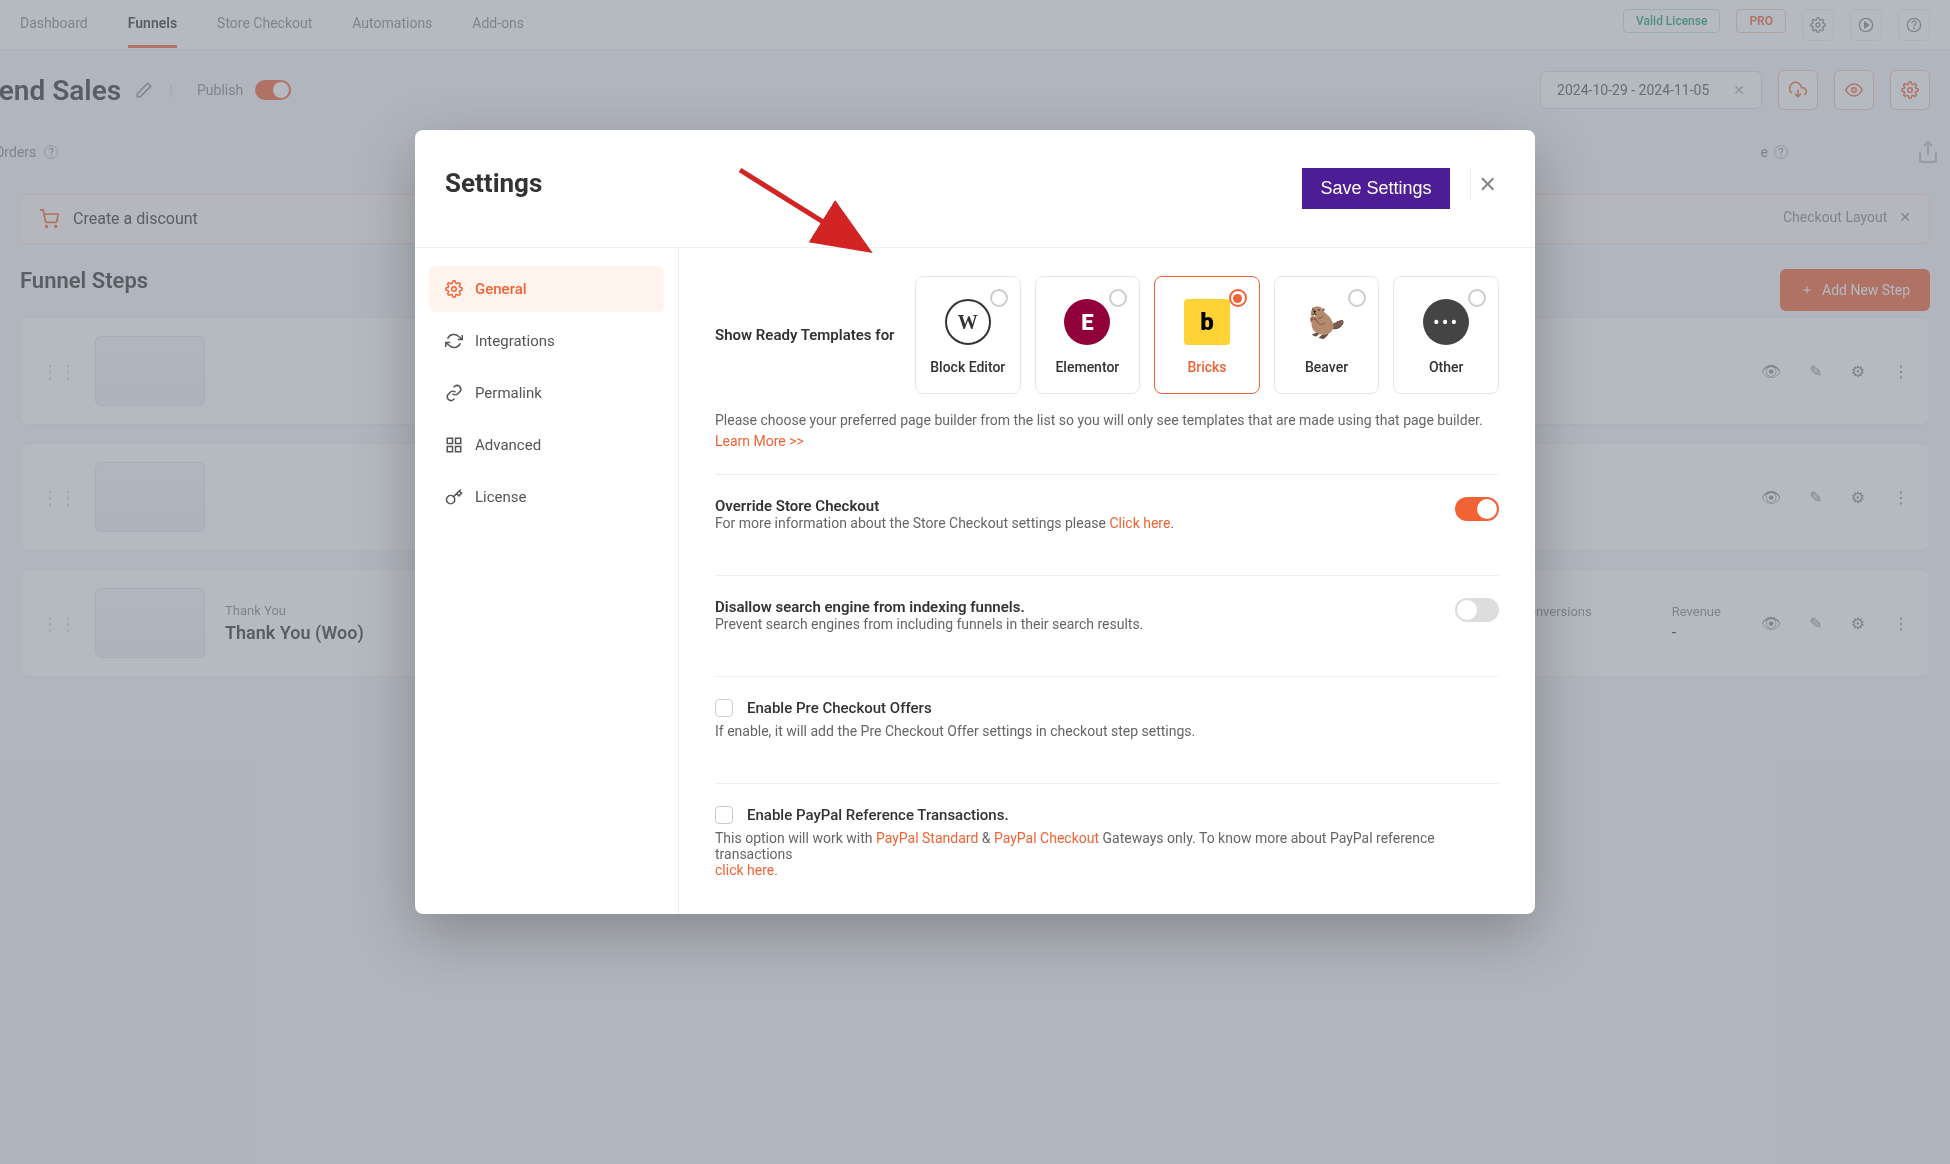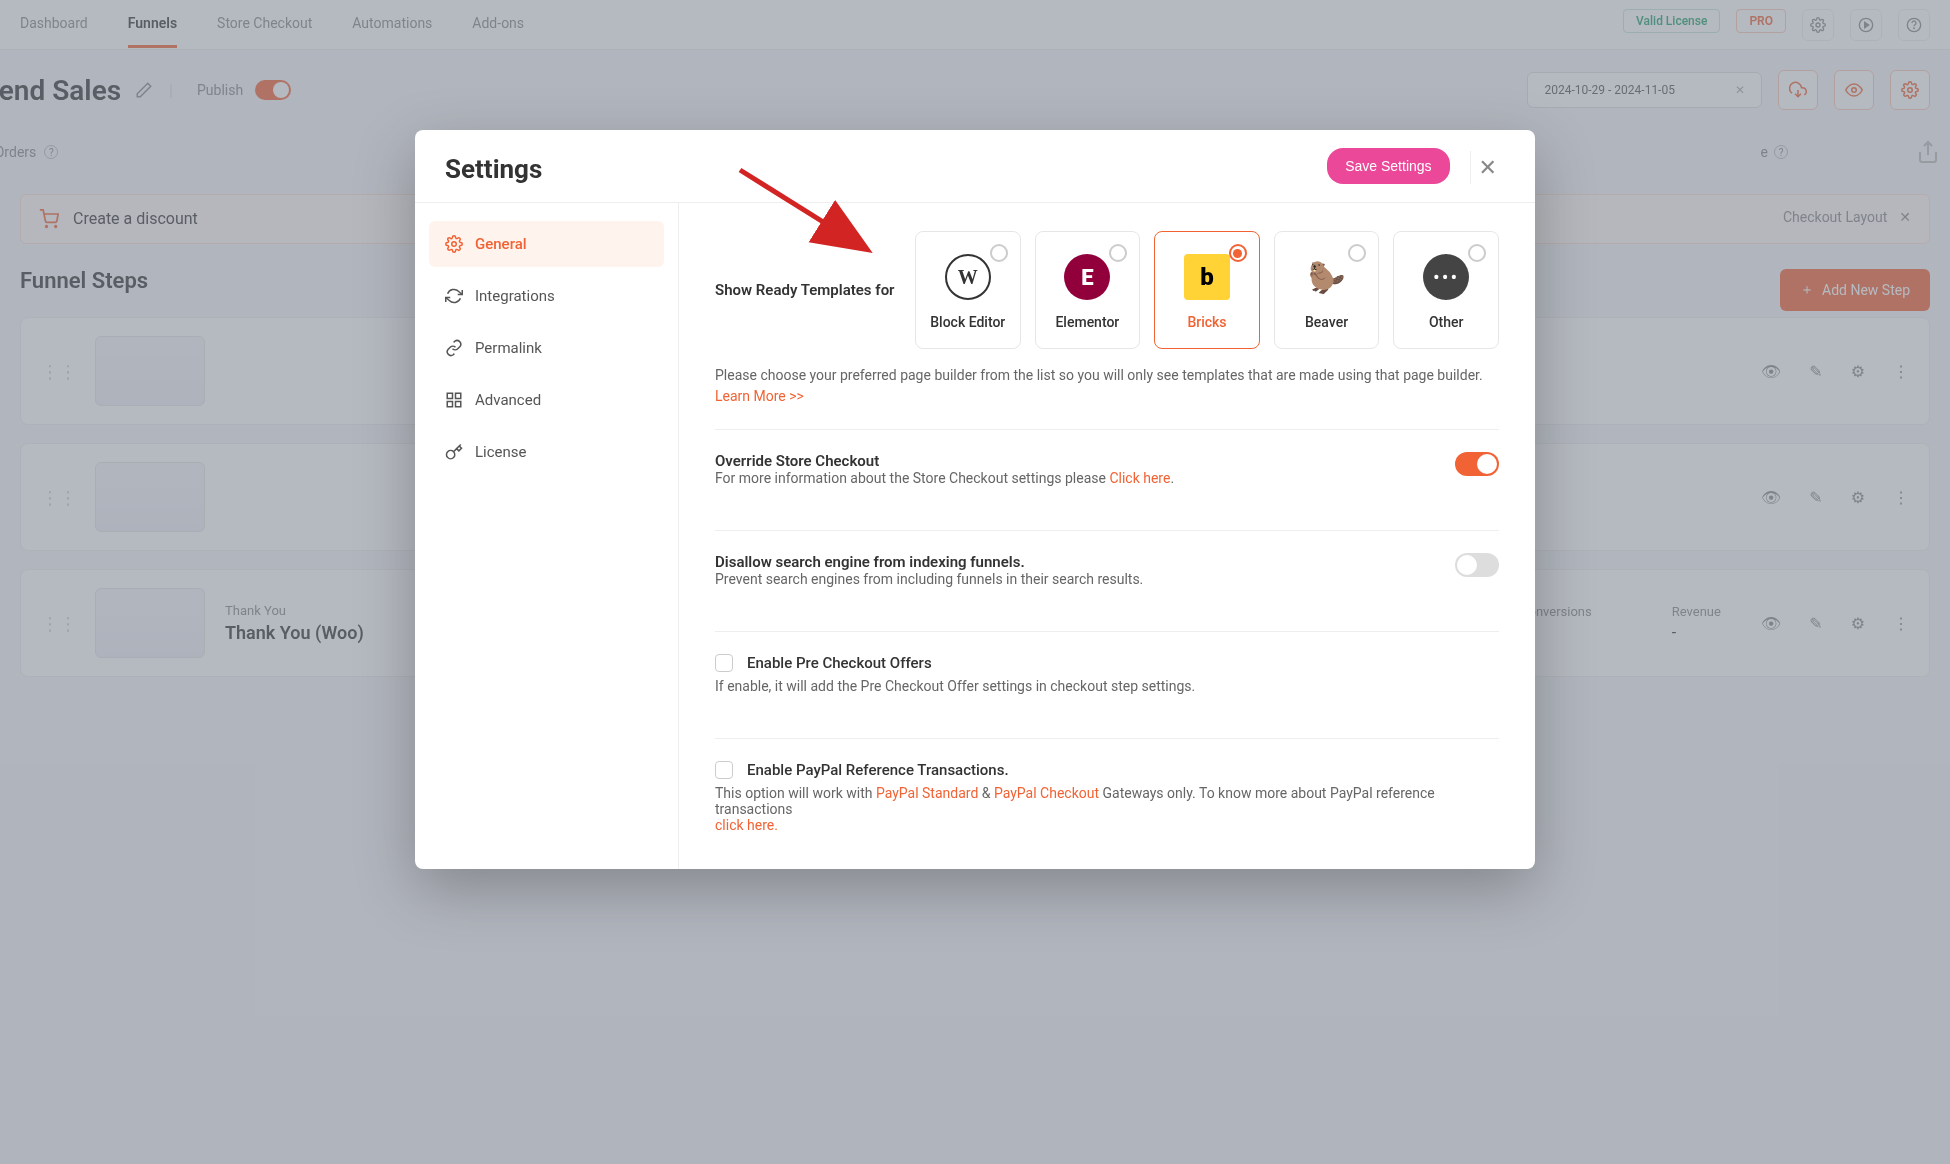--- a/index.html
+++ b/index.html
@@ -18,21 +18,21 @@
 
 .headerrow { height: 80px; display: flex; align-items: center; padding: 0 20px; }
 .funnel-title { font-size: 28px; font-weight: 600; color: #333; }
 .edit-icon { margin-left: 14px; color: #888; }
 .publish-label { margin-left: 24px; color: #888; font-size: 14px; }
 .toggle { width: 36px; height: 20px; border-radius: 999px; position: relative; display: inline-block; margin-left: 12px; }
 .toggle.on { background: #f16334; }
 .toggle .knob { width: 16px; height: 16px; background: #fff; border-radius: 50%; position: absolute; top: 2px; }
 .toggle.on .knob { right: 2px; }
 .headerrow .right { margin-left: auto; display: flex; gap: 16px; align-items: center; }
-.daterange { border: 1px solid #ddd; border-radius: 6px; padding: 10px 16px; color: #555; font-size: 12px; display: flex; align-items: center; gap: 60px; background: #fff; }
+.daterange { border: 1px solid #ddd; border-radius: 6px; padding: 10px 16px; color: #555; font-size: 14px; display: flex; align-items: center; gap: 24px; background: #fff; }
 .square-btn { width: 40px; height: 40px; border: 1px solid #f9c9b6; border-radius: 6px; display: flex; align-items: center; justify-content: center; color: #f16334; background: #fff; }
 
 
 .statsrow { padding: 10px 20px; display: flex; align-items: center; gap: 8px; color: #888; font-size: 14px; }
 
 
 .bodycontent { padding: 20px; }
 .discount-bar { border: 1px solid #ffe1d6; background: #fffaf7; border-radius: 6px; padding: 14px 18px; display: flex; align-items: flex-start; gap: 14px; color: #333; }
 .discount-bar .cart { color: #f16334; }
 .layout-chip { margin-left: auto; color: #888; font-size: 14px; display: flex; align-items: center; gap: 12px; }
@@ -45,23 +45,23 @@
 .step-texts { flex: 1; }
 .step-type { color: #888; font-size: 13px; margin-bottom: 4px; }
 .step-name { font-size: 18px; font-weight: 600; color: #333; }
 .metrics { display: flex; gap: 80px; color: #888; font-size: 13px; }
 .metric .val { color: #333; font-size: 16px; margin-top: 4px; }
 .row-icons { display: flex; gap: 28px; color: #888; margin-left: 40px; }
 
 
 .overlay { position: absolute; inset: 0; background: rgba(120,128,140,0.55); display: flex; align-items: flex-start; justify-content: center; }
 .dialog { margin-top: 130px; width: 1120px; background: #fff; border-radius: 8px; box-shadow: 0 20px 60px rgba(0,0,0,0.25); overflow: hidden; }
-.dialog-header { display: flex; align-items: flex-end; padding: 18px 30px; border-bottom: 1px solid #eee; }
+.dialog-header { display: flex; align-items: flex-start; padding: 38px 30px; border-bottom: 1px solid #eee; }
 .dialog-title { font-size: 26px; font-weight: 700; }
-.save-btn { margin-left: auto; background: #ec4899; color: #fff; border: none; border-radius: 16px; padding: 10px 18px; font-size: 14px; font-weight: 500; cursor: pointer; }
+.save-btn { margin-left: auto; background: #4c1d95; color: #fff; border: none; border-radius: 0; padding: 10px 18px; font-size: 18px; font-weight: 500; cursor: pointer; }
 .close-btn { margin-left: 20px; color: #888; font-size: 22px; cursor: pointer; padding: 4px 8px; border-left: 1px solid #eee; }
 
 .dialog-body { display: flex; }
 .side-nav { width: 264px; border-right: 1px solid #eee; padding: 18px 14px; }
 .nav-item { display: flex; align-items: center; gap: 12px; padding: 14px 16px; border-radius: 6px; color: #555; font-size: 15px; cursor: pointer; margin-bottom: 6px; }
 .nav-item.active { background: #fff3ee; color: #f16334; font-weight: 500; }
 .nav-icon { width: 18px; height: 18px; display: flex; align-items: center; justify-content: center; }
 
 .main-pane { flex: 1; padding: 28px 36px; }
 .templates-row { display: flex; align-items: center; gap: 20px; }

